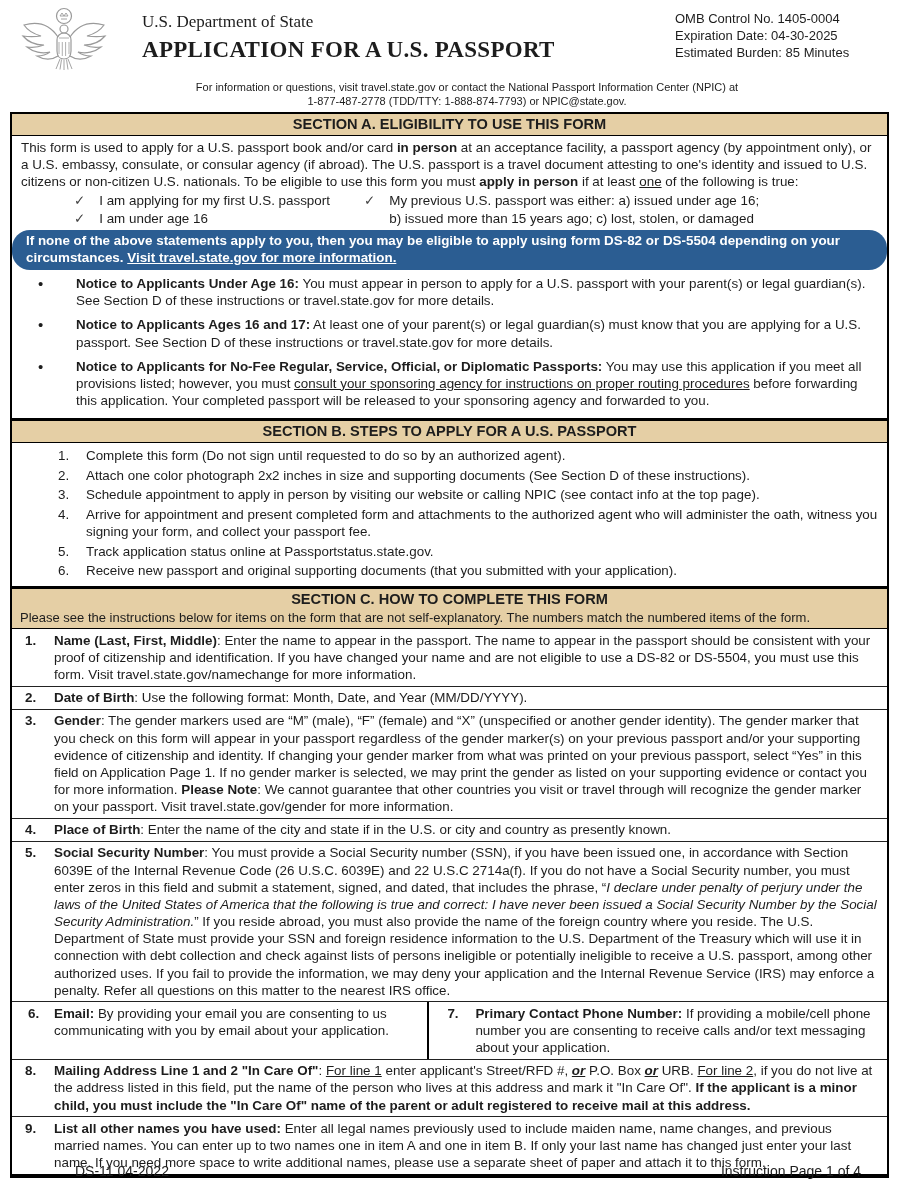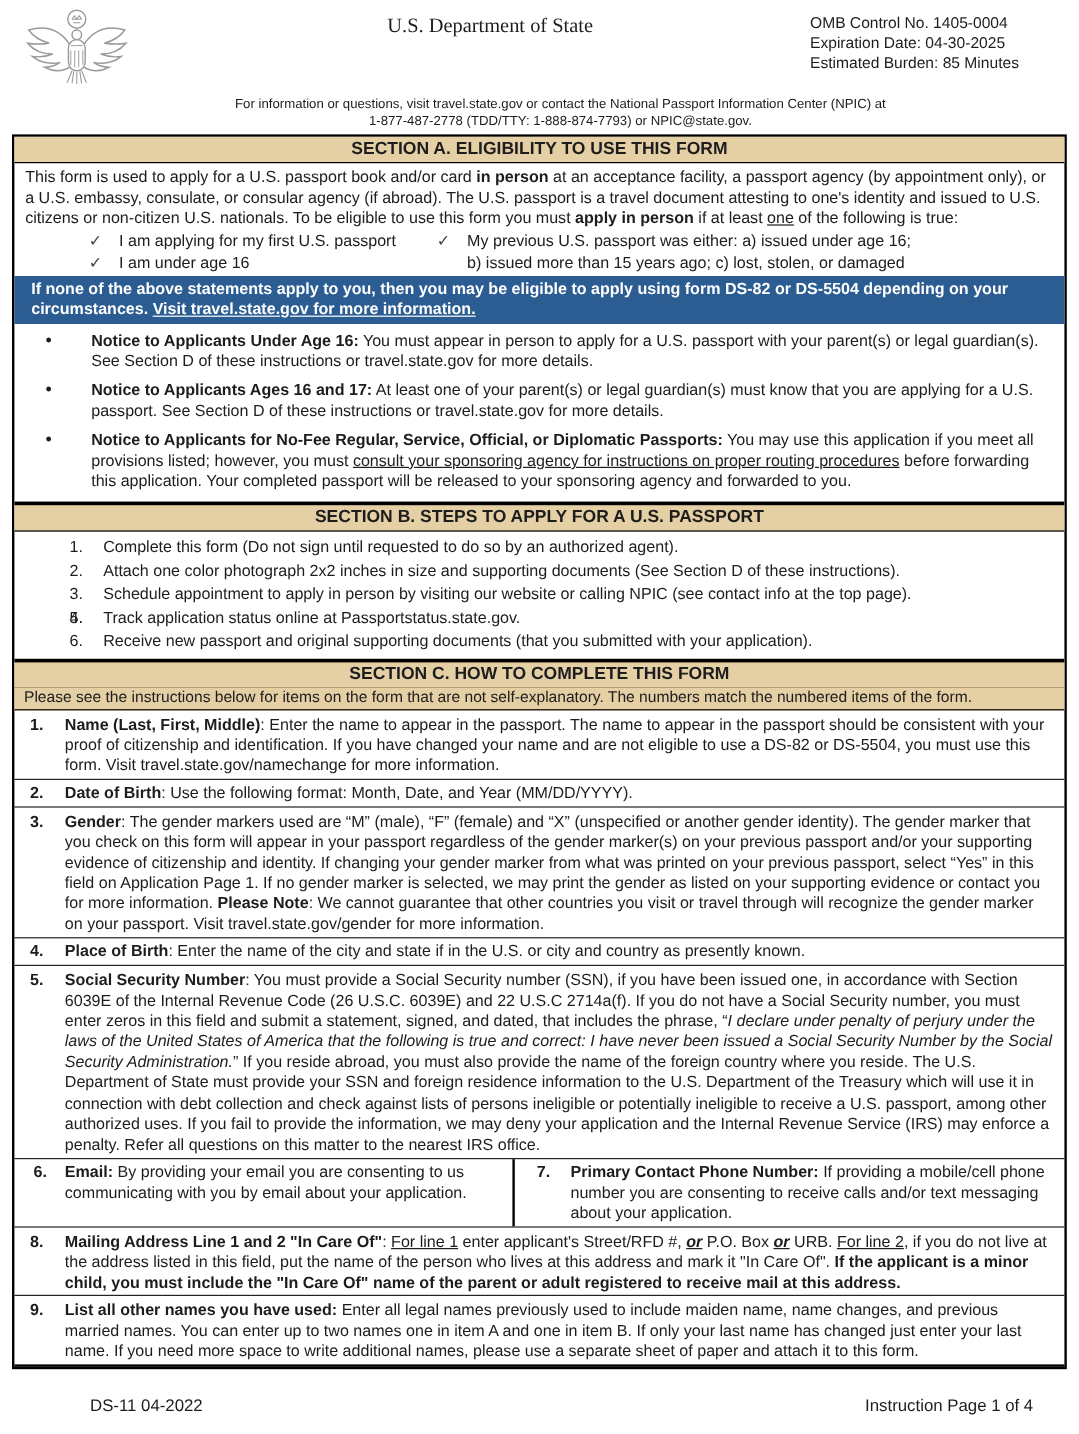--- a/index.html
+++ b/index.html
@@ -4,41 +4,41 @@
 <style>
   * { margin:0; padding:0; box-sizing:border-box; }
   html,body { background:#fff; }
   body {
     width:899px; height:1195px; position:relative; overflow:hidden;
     font-family:"Liberation Sans", sans-serif; color:#1d1d1d;
     font-size:13.4px; line-height:1.28;
   }
   .header { display:flex; padding:5px 12px 0 14px; align-items:flex-start; }
   .seal { width:128px; padding-top:2px; }
-  .titleblock { flex:1; text-align:center; font-family:"Liberation Serif", serif; padding-top:6px; }
+  .titleblock { flex:1; text-align:left; font-family:"Liberation Serif", serif; padding-top:6px; }
   .agency { font-size:17px; }
   .apptitle { font-size:23px; font-weight:bold; letter-spacing:.3px; margin-top:2px; }
   .omb { width:212px; font-size:13px; line-height:1.3; padding-top:6px; }
   .intro { text-align:center; margin-top:3px; }
   .intro .l1 { font-weight:bold; font-size:13.8px; }
   .intro .l2, .intro .l3 { font-size:11px;margin-left:35px; }
   .main { margin:4px 10px 0 10px; border:2px solid #000; }
   .sec-header {
     background:#e5cfa5; text-align:center; font-weight:bold; font-size:14.6px;
     border-top:3px solid #000000; border-bottom:1px solid #000; padding:1px 4px;
   }
   .sec-header.no-top { border-top:none;text-align:center; }
   .secC-sub { background:#e5cfa5; font-size:13px; padding:0 6px 2px 8px; border-bottom:1px solid #000; margin-top:-1px; }
   .secA-body { padding:3px 9px 1px 9px; }
   .checks { display:flex; padding:1px 0 3px 62px; }
   .checkcol { }
   .checkcol.left { width:290px; }
   .checkrow { display:flex; gap:14px; }
   .checkmark { color:#444; }
-  .blue-banner { background:#2b5d92; color:#fff; font-weight:bold; padding:2px 10px 4px 14px; }
+  .blue-banner { background:#2b5d92; color:#fff; font-weight:bold; padding:2px 10px 4px 14px;border-radius:18px; }
   .blue-banner .ul { text-decoration:underline; }
   .notices { padding:5px 10px 7px 0; }
   .notice { position:relative; padding:0 6px 0 64px; margin-bottom:7px; }
   .notice:last-child { margin-bottom:2px; }
   .notice .bullet { position:absolute; left:26px; top:-1px; font-size:15px; }
   .b { font-weight:bold; }
   .i { font-style:italic; }
   .u { text-decoration:underline; }
   .steps { padding:4px 8px 4px 0; }
   .step { position:relative; padding-left:74px; margin-bottom:2.5px; }
@@ -64,20 +64,21 @@
       <circle cx="50" cy="22" r="4"></circle>
       <path d="M50 26 C46 26 43 29 43 33 L43 44 C43 49 46 52 50 52 C54 52 57 49 57 44 L57 33 C57 29 54 26 50 26 Z"></path>
       <path d="M45 31 h10 M45 35 v12 M48.3 35 v14 M51.6 35 v14 M55 35 v12" stroke-width="0.8"></path>
       <path d="M44 30 C36 18 24 14 10 18 C14 24 20 27 27 29 C20 30 15 30 9 29 C14 35 22 38 30 38 C25 40 19 41 13 40 C19 45 28 47 36 45 C32 48 28 49 23 49 C30 53 38 53 44 49"></path>
       <path d="M56 30 C64 18 76 14 90 18 C86 24 80 27 73 29 C80 30 85 30 91 29 C86 35 78 38 70 38 C75 40 81 41 87 40 C81 45 72 47 64 45 C68 48 72 49 77 49 C70 53 62 53 56 49"></path>
       <path d="M46 52 L42 62 M50 53 L50 63 M54 52 L58 62 M47.5 52.5 L46 62.5 M52.5 52.5 L54 62.5" stroke-width="0.9"></path>
     </svg>
   </div>
   <div class="titleblock">
     <div class="agency">U.S. Department of State</div>
+    <div class="apptitle">APPLICATION FOR A U.S. PASSPORT</div>
   </div>
   <div class="omb">
     <div>OMB Control No. 1405-0004</div>
     <div>Expiration Date: 04-30-2025</div>
     <div>Estimated Burden: 85 Minutes</div>
   </div>
 </div>
 
 <div class="intro">
   <div class="l2">For information or questions, visit travel.state.gov or contact the National Passport Information Center (NPIC) at</div>
@@ -133,21 +134,21 @@
       <span class="b">Notice to Applicants for No-Fee Regular, Service, Official, or Diplomatic Passports:</span><span> You may use this application if you meet all provisions listed; however, you must </span><span class="u">consult your sponsoring agency for instructions on proper routing procedures</span><span> before forwarding this application. Your completed passport will be released to your sponsoring agency and forwarded to you.</span>
     </div>
   </div>
 
   <div class="sec-header">SECTION B. STEPS TO APPLY FOR A U.S. PASSPORT</div>
 
   <div class="steps">
     <div class="step"><span class="num">1.</span><span>Complete this form (Do not sign until requested to do so by an authorized agent).</span></div>
     <div class="step"><span class="num">2.</span><span>Attach one color photograph 2x2 inches in size and supporting documents (See Section D of these instructions).</span></div>
     <div class="step"><span class="num">3.</span><span>Schedule appointment to apply in person by visiting our website or calling NPIC (see contact info at the top page).</span></div>
-    <div class="step"><span class="num">4.</span></div>
+    <div class="step"><span class="num">4.</span><span>Arrive for appointment and present completed form and attachments to the authorized agent who will administer the oath, witness you signing your form, and collect your passport fee.</span></div>
     <div class="step"><span class="num">5.</span><span>Track application status online at Passportstatus.state.gov.</span></div>
     <div class="step"><span class="num">6.</span><span>Receive new passport and original supporting documents (that you submitted with your application).</span></div>
   </div>
 
   <div class="sec-header">SECTION C. HOW TO COMPLETE THIS FORM</div>
   <div class="secC-sub">Please see the instructions below for items on the form that are not self-explanatory. The numbers match the numbered items of the form.</div>
 
   <div class="citem" style="border-top:none">
     <span class="num">1.</span>
     <span class="b">Name (Last, First, Middle)</span><span>: Enter the name to appear in the passport. The name to appear in the passport should be consistent with your proof of citizenship and identification. If you have changed your name and are not eligible to use a DS-82 or DS-5504, you must use this form. Visit travel.state.gov/namechange for more information.</span>

